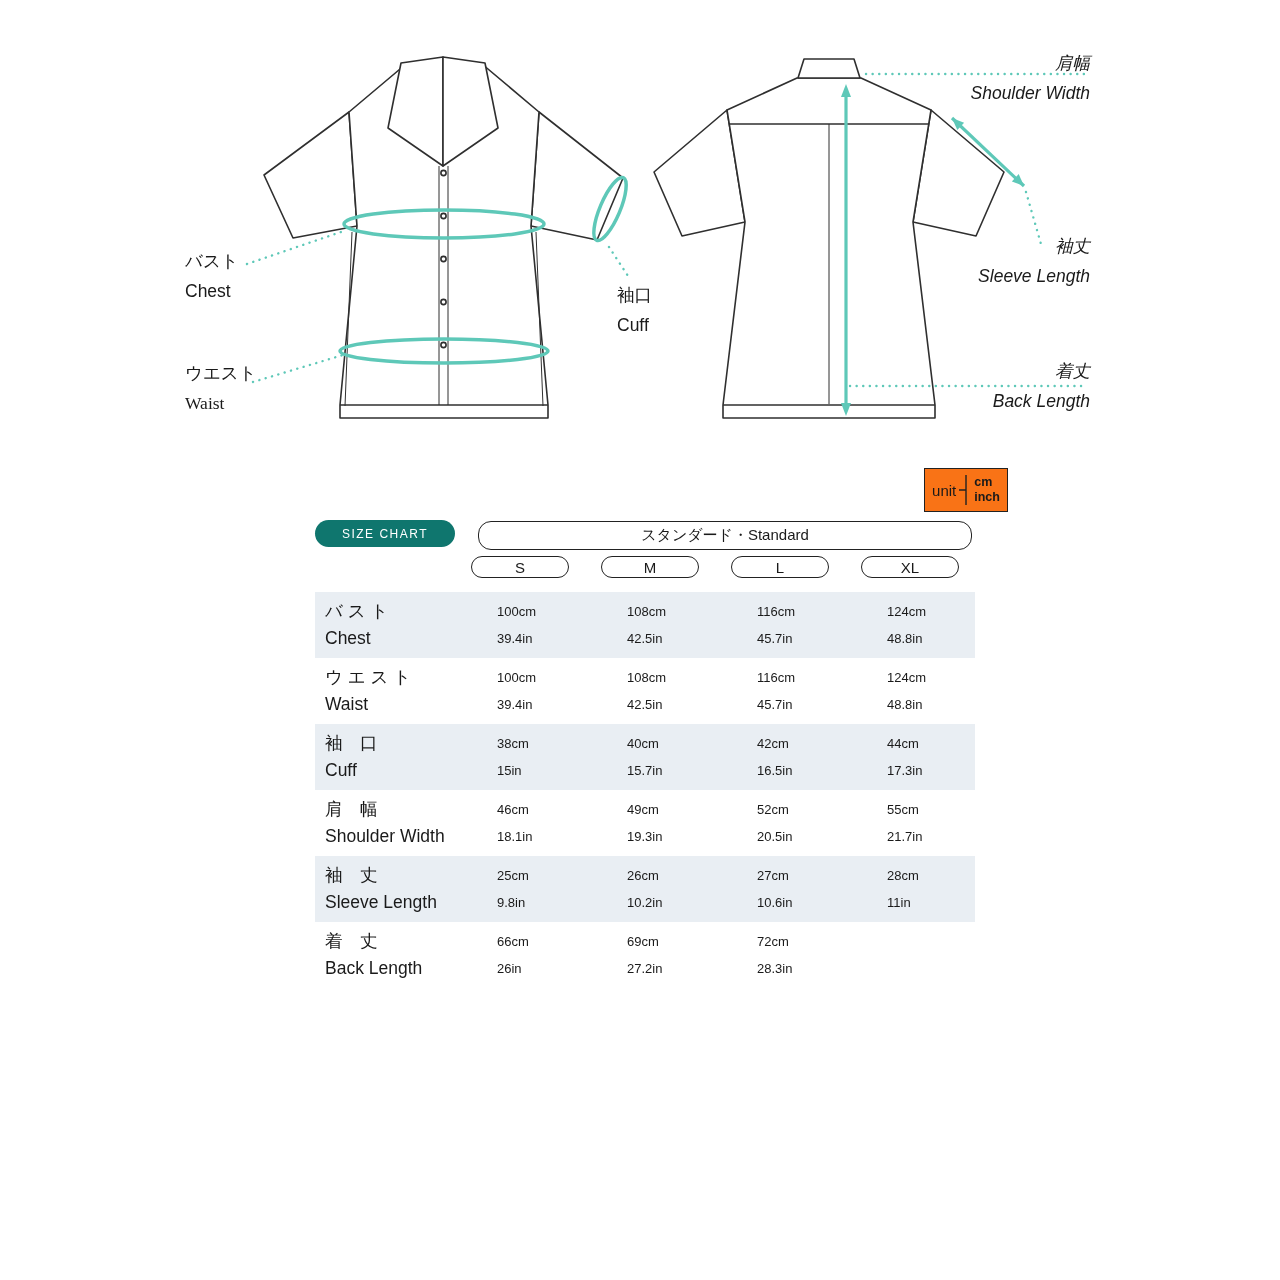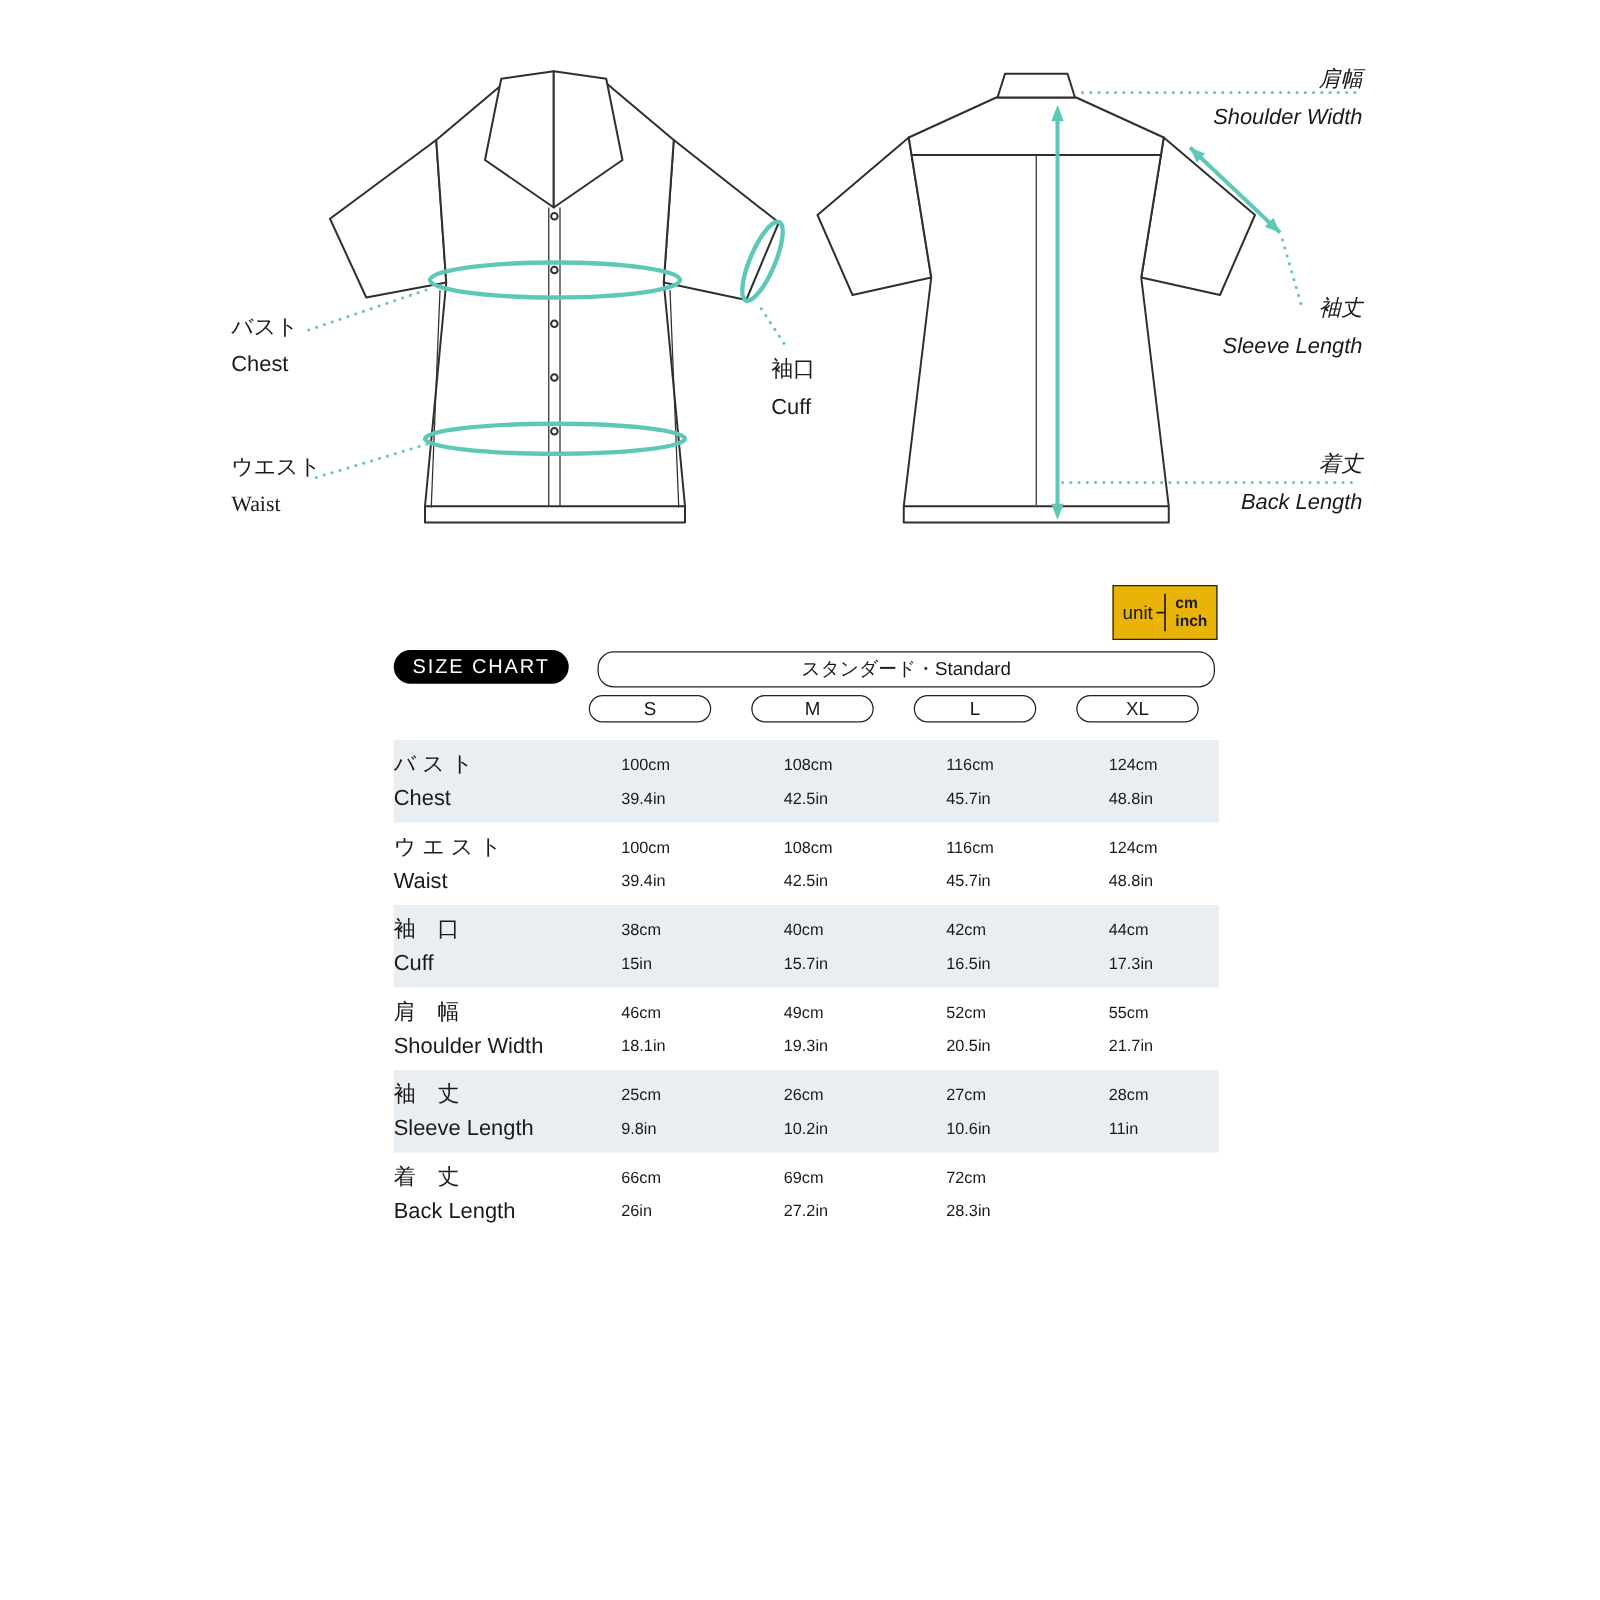--- a/index.html
+++ b/index.html
@@ -9,33 +9,33 @@
     font-family:"Liberation Sans","DejaVu Sans",sans-serif; color:#1a1a1a;
   }
   .diagram-svg { position:absolute; left:0; top:0; }
 
   
   .anno { position:absolute; font-size:17.5px; line-height:30px; }
   .anno.right { text-align:right;font-style:italic; }
 
   
   .unit-box {
-    position:absolute; left:890px; top:468px; width:84px; height:44px;
+    position:absolute; left:924px; top:468px; width:84px; height:44px;
     border:1.5px solid #222; display:flex; align-items:center; justify-content:center; gap:3px;
-    background:#eab308;
+    background:#f97316;
   }
   .unit-label { font-size:15px; }
   .unit-units { display:flex; flex-direction:column; font-size:12.5px; line-height:15px;font-weight:bold; }
 
   
   .sizechart-pill {
     position:absolute; left:315px; top:520px; width:140px; height:27px;
-    background:#000000; color:#ffffff; border-radius:14px;
+    background:#0f766e; color:#ffffff; border-radius:14px;
     display:flex; align-items:center; justify-content:center;
-    font-size:16px; letter-spacing:1.5px;
+    font-size:12px; letter-spacing:1.5px;
   }
   .standard-pill {
     position:absolute; left:478px; top:521px; width:494px; height:29px;
     border:1.4px solid #222; border-radius:13px; background:#fff;
     display:flex; align-items:center; justify-content:center; font-size:15px;
   }
   .sizes-row {
     position:absolute; left:315px; top:556px; width:660px;
     display:grid; grid-template-columns:140px repeat(4,130px);
   }
@@ -45,21 +45,21 @@
     font-size:15px; background:#fff;
   }
 
   
   .size-table { position:absolute; left:315px; top:592px; width:660px; }
   .trow {
     display:grid; grid-template-columns:140px repeat(4,130px);
     height:66px; align-items:center;
   }
   .trow.alt { background:#e9eef3; }
-  .tlabel { }
+  .tlabel { padding-left:10px; }
   .tlabel .jp, .tlabel .en { font-size:17.5px; line-height:27px; }
   .tcell { padding-left:42px; font-size:13px; line-height:27px; }
 </style>
 </head>
 <body>
 
 <div id="canvas">
 
   <svg class="diagram-svg" width="1280" height="460" viewBox="0 0 1280 460">
     <g stroke="#2f2f2f" stroke-width="1.6" fill="#ffffff" stroke-linejoin="round">

